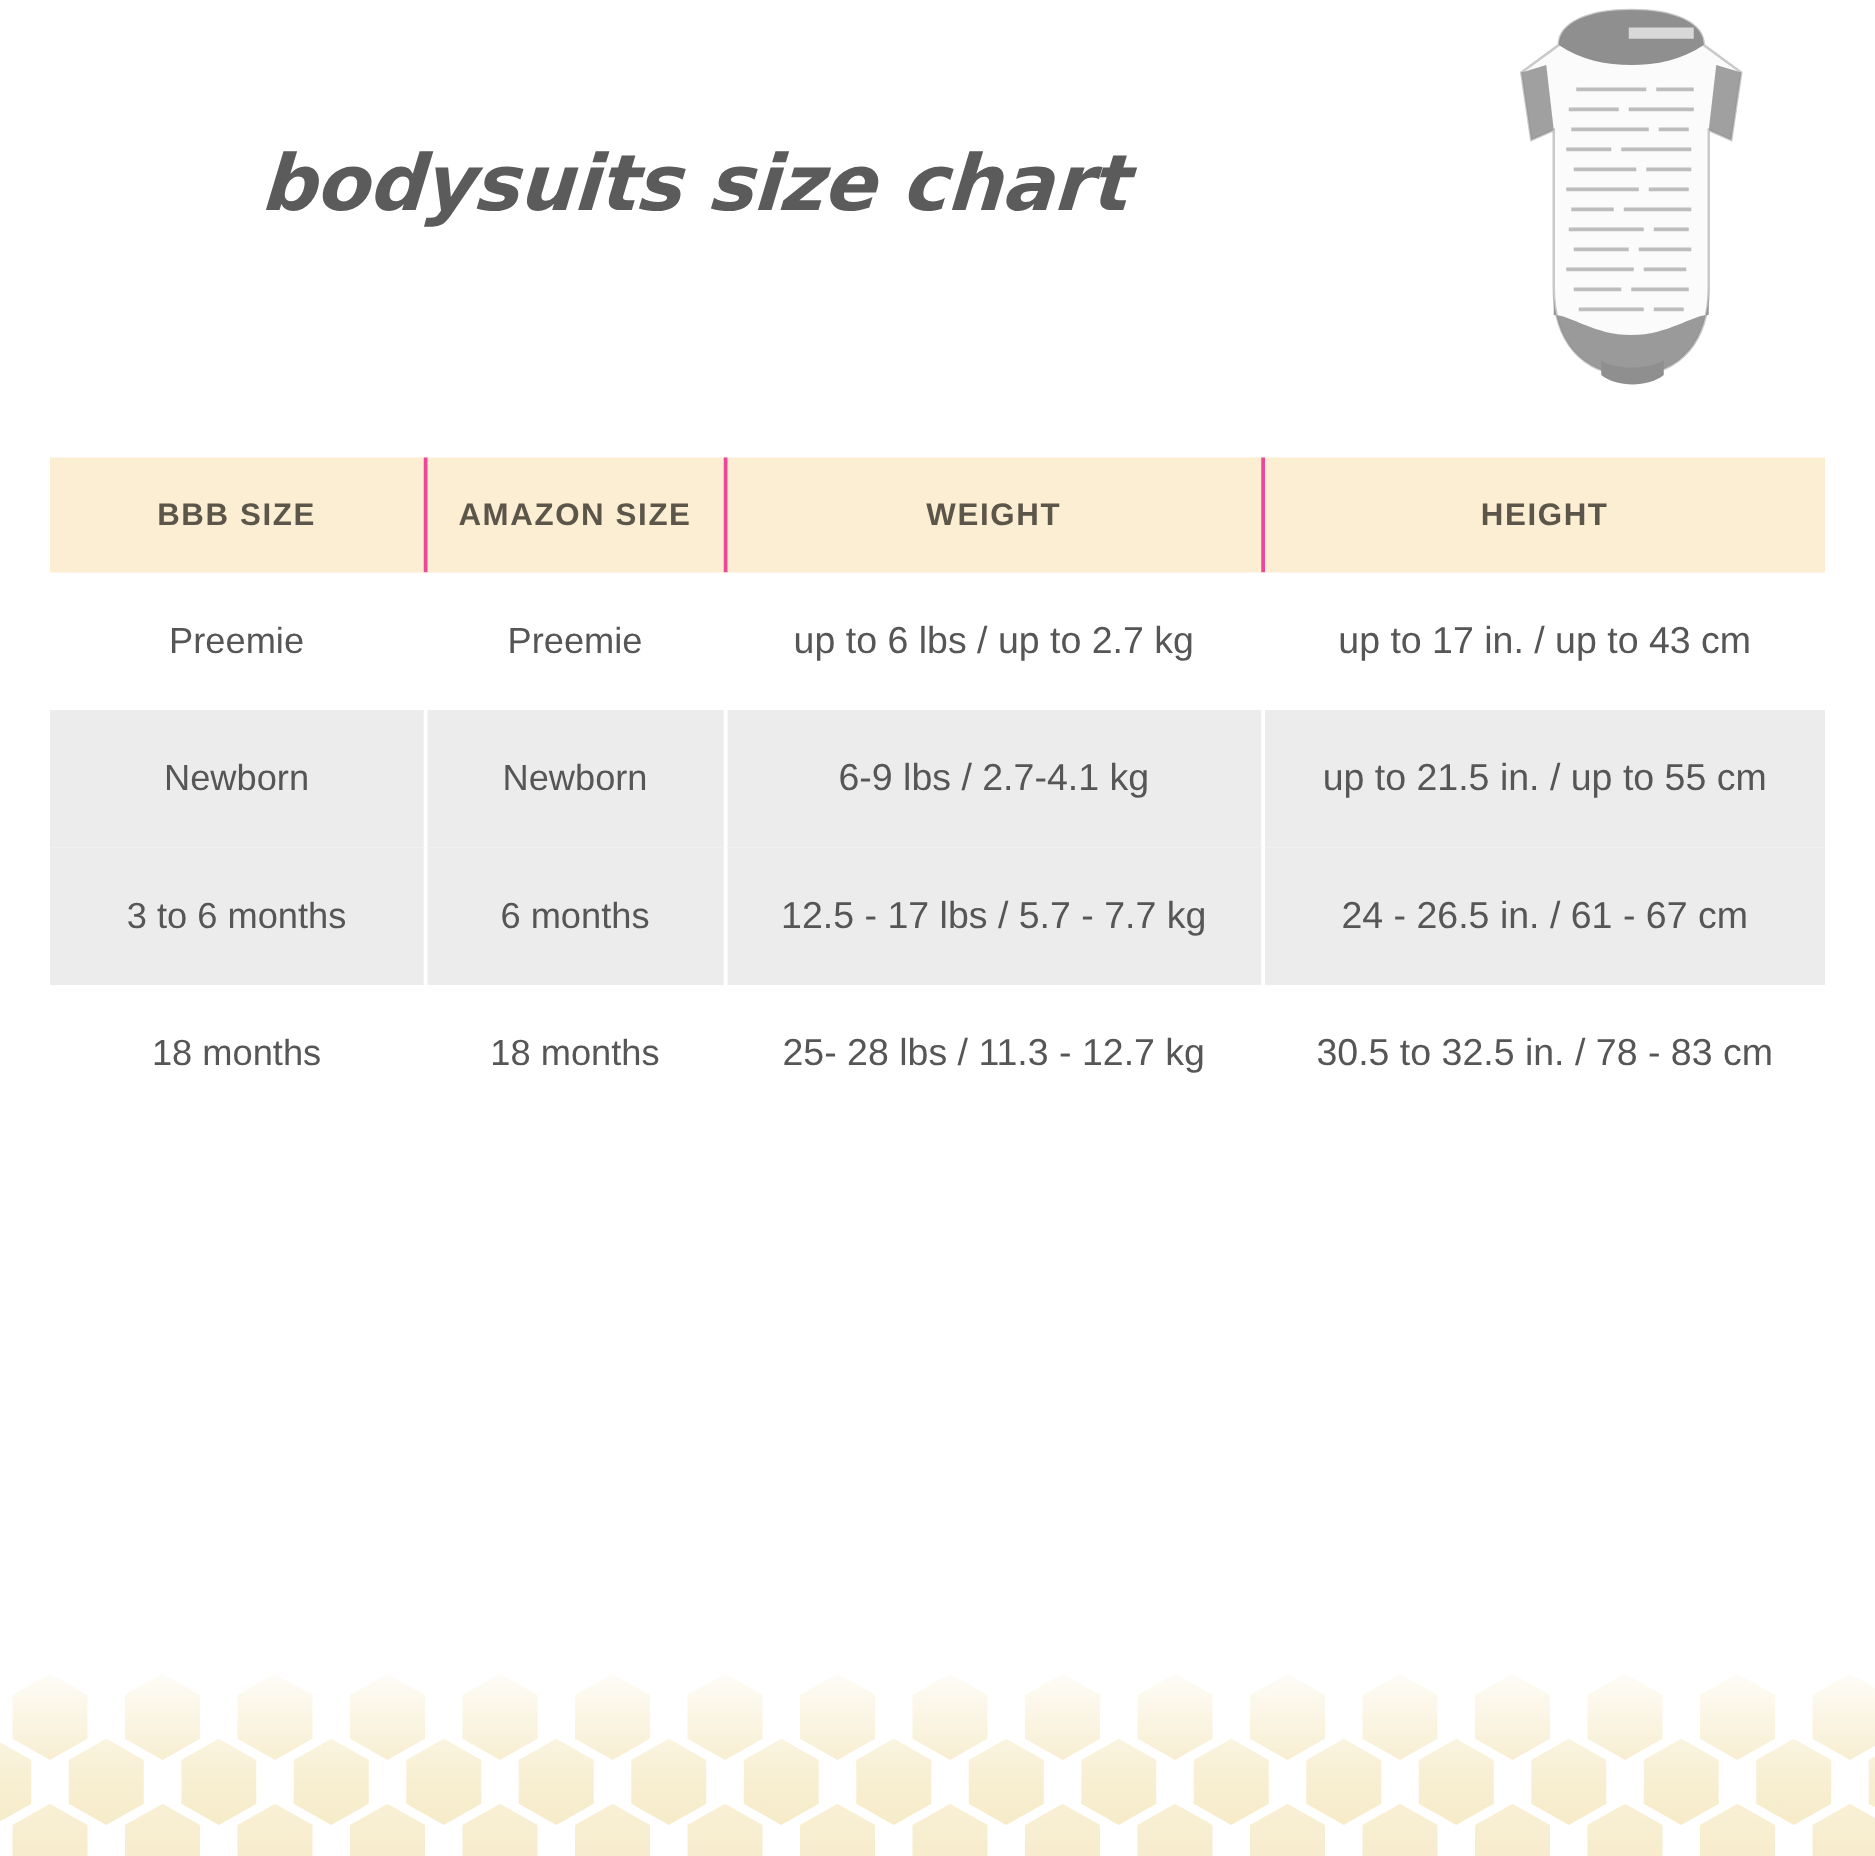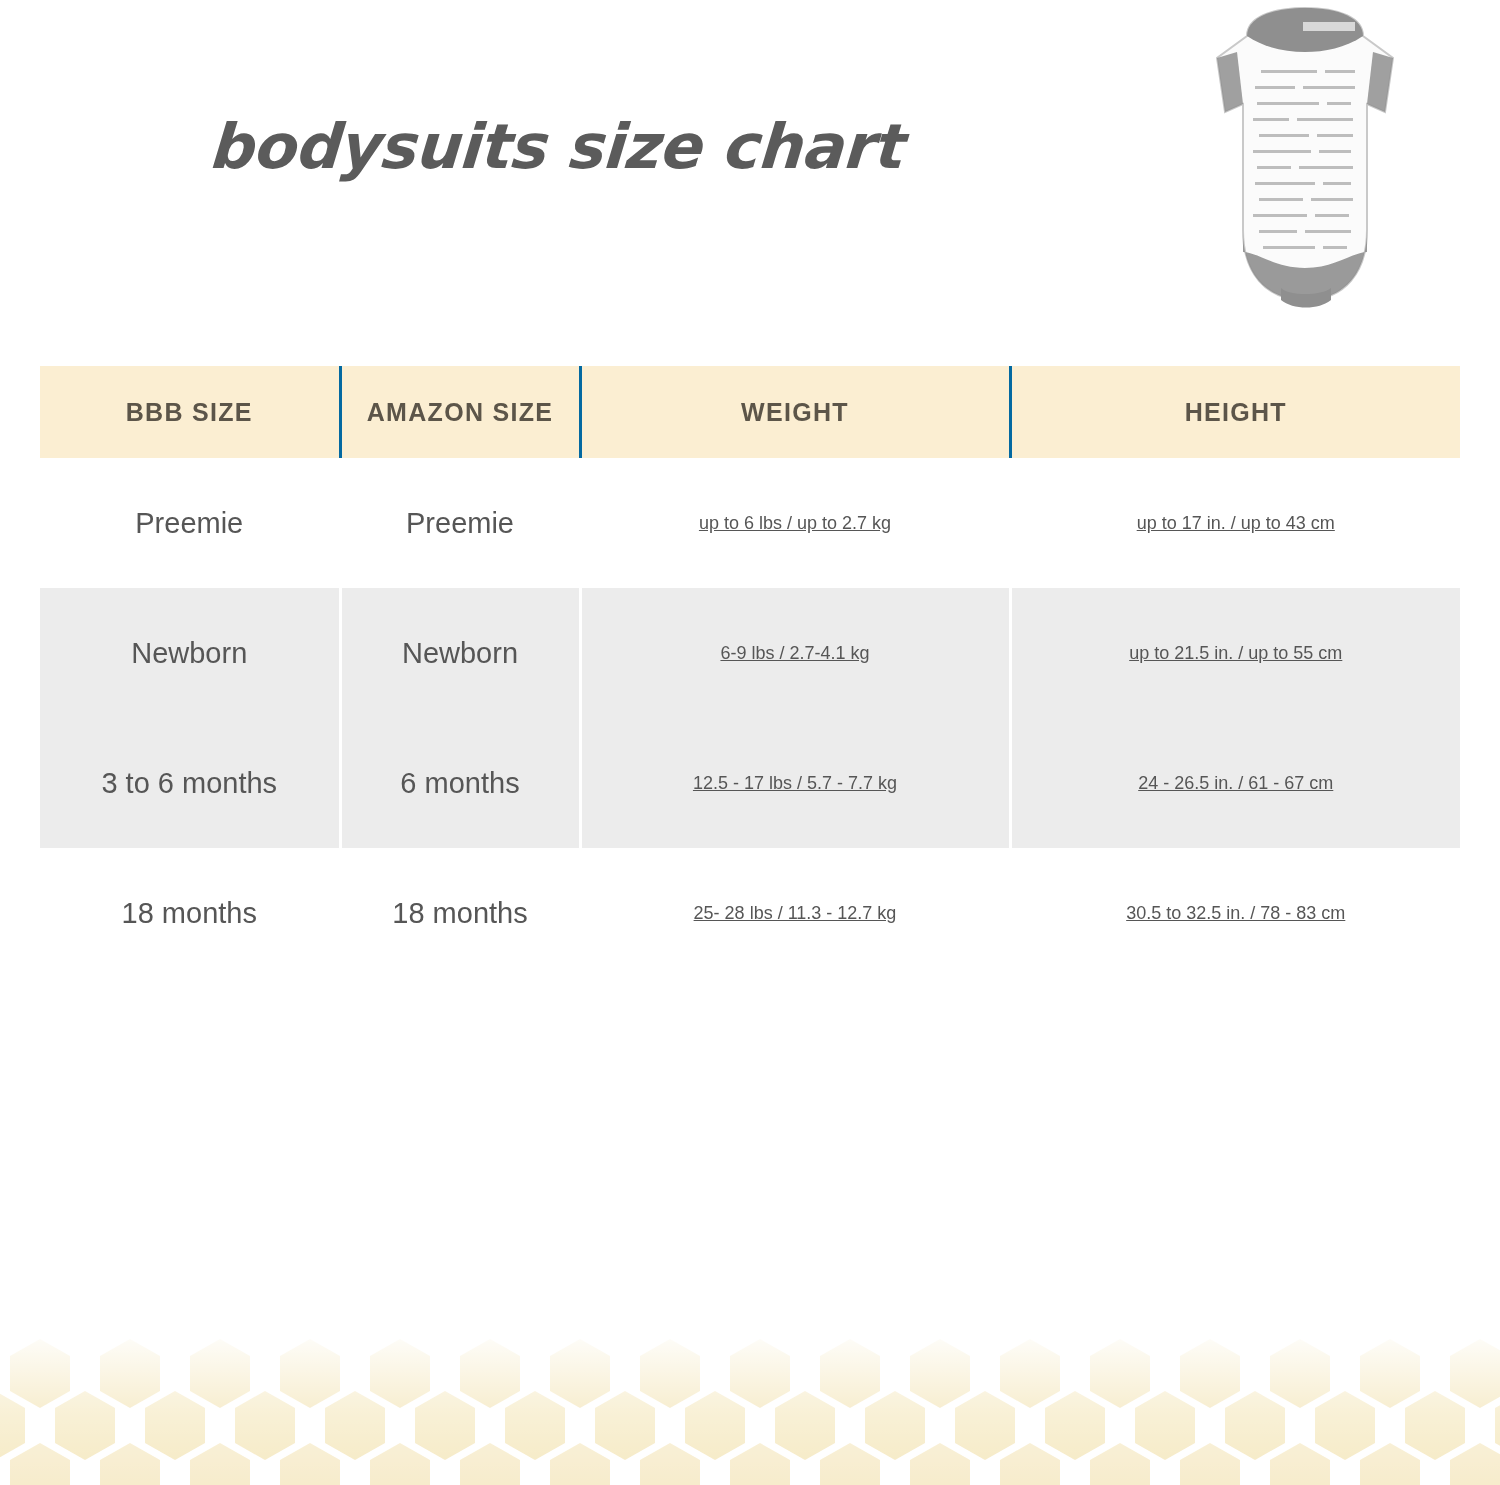--- a/index.html
+++ b/index.html
@@ -64,45 +64,44 @@
   table.size-chart thead th {
     background: #fbeed2;
     color: #5c5549;
     font-size: 25px;
     font-weight: bold;
     letter-spacing: 1.3px;
     height: 92px;
     vertical-align: middle;
     text-align: center;
     padding: 0 8px;
-    border-right: 3px solid #0369a1;
+    border-right: 3px solid #ec4899;
     line-height: 1.15;
   }
   table.size-chart thead th:last-child { border-right: none; text-align: center; }
 
   table.size-chart tbody td {
-    height: 130px;
+    height: 110px;
     text-align: center;
     vertical-align: middle;
     font-size: 28px;
     color: #565656;
     padding: 0 10px;
     border-right: 3px solid #ffffff;
   }
   table.size-chart tbody td:last-child { border-right: none; }
   table.size-chart tbody tr.alt td {
     background: #ececec;
   }
   table.size-chart tbody tr td.col-size1,
   table.size-chart tbody tr td.col-size2 {
     font-size: 29px;
   }
   table.size-chart tbody td.col-val {
-    font-size: 18px;
-    text-decoration: underline;
+    font-size: 30px;
   }
 
   
   .honeycomb {
     position: absolute;
     left: 0;
     bottom: 0;
     width: 1500px;
     height: 160px;
     overflow: hidden;

